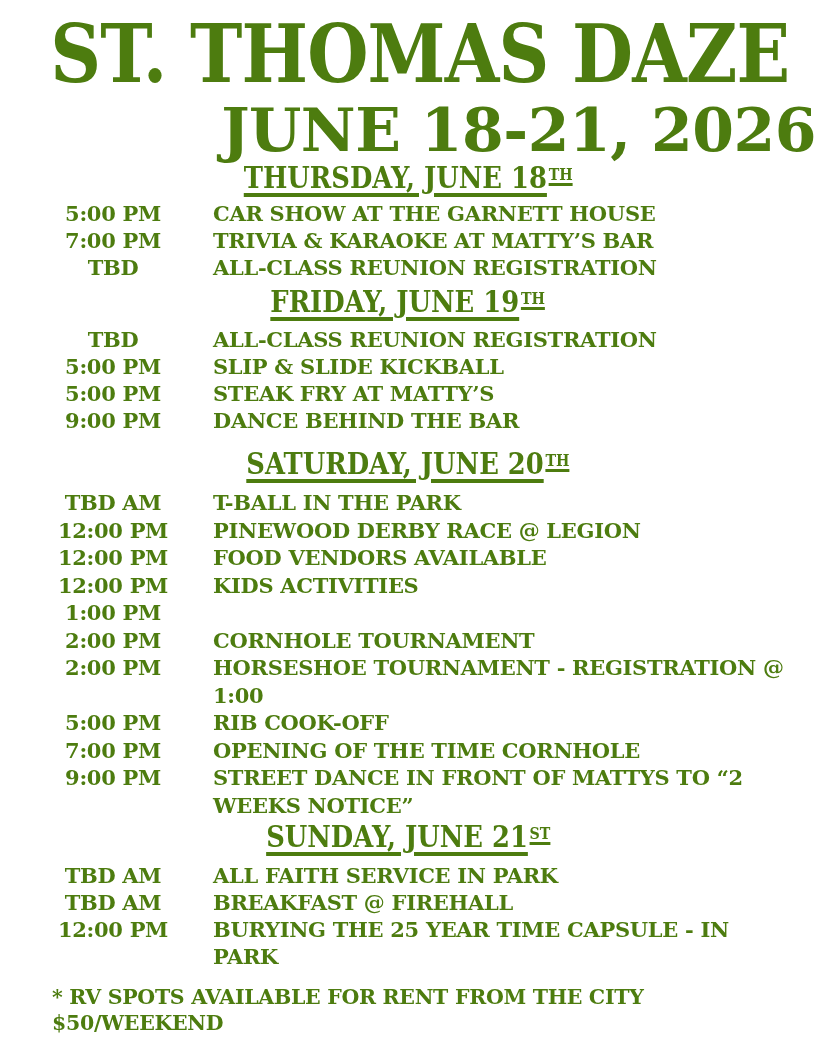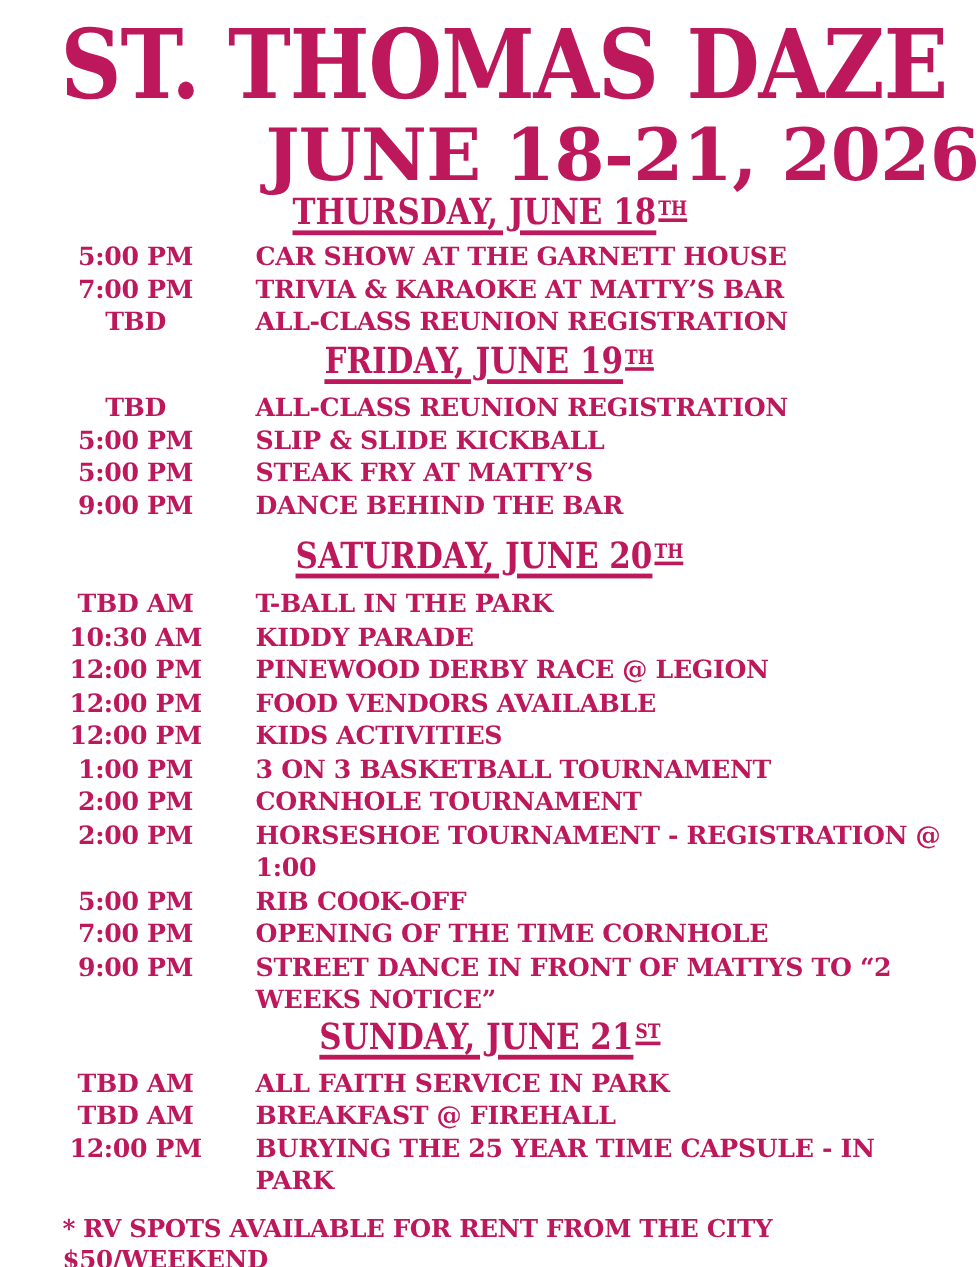--- a/index.html
+++ b/index.html
@@ -1,20 +1,20 @@
 <!DOCTYPE html>
 <html><head>
 <meta charset="utf-8">
 <style>
   html,body { margin:0; padding:0; background:#ffffff; }
   .page {
     position:relative;
     width:816px; height:1056px;
     background:#ffffff;
-    color:#be185d;
+    color:#4d7c0f;
     font-family:"DejaVu Serif","Liberation Serif",serif;
     font-weight:700;
     overflow:hidden;
     box-sizing:border-box;
     border-radius:11px;
   }
   .title {
     margin:0; padding-top:16px;
     text-align:center;
     font-size:80px; line-height:0.95;
@@ -126,38 +126,33 @@
     </div>
   </section>
 
   <section class="day day-sat">
     <h2 class="day-heading"><span class="squeeze-h"><span class="day-label">SATURDAY, JUNE 20</span><sup class="day-suffix">TH</sup></span></h2>
     <div class="row">
       <span class="time">TBD AM</span>
       <span class="event">T-BALL IN THE PARK</span>
     </div>
     <div class="row">
-      <span class="time">10:30 AM</span>
-      <span class="event">KIDDY PARADE</span>
-    </div>
-    <div class="row">
       <span class="time">12:00 PM</span>
       <span class="event">PINEWOOD DERBY RACE @ LEGION</span>
     </div>
     <div class="row">
       <span class="time">12:00 PM</span>
       <span class="event">FOOD VENDORS AVAILABLE</span>
     </div>
     <div class="row">
       <span class="time">12:00 PM</span>
       <span class="event">KIDS ACTIVITIES</span>
     </div>
     <div class="row">
       <span class="time">1:00 PM</span>
-      <span class="event">3 ON 3 BASKETBALL TOURNAMENT</span>
     </div>
     <div class="row">
       <span class="time">2:00 PM</span>
       <span class="event">CORNHOLE TOURNAMENT</span>
     </div>
     <div class="row">
       <span class="time">2:00 PM</span>
       <span class="event">HORSESHOE TOURNAMENT - REGISTRATION @ 1:00</span>
     </div>
     <div class="row">

